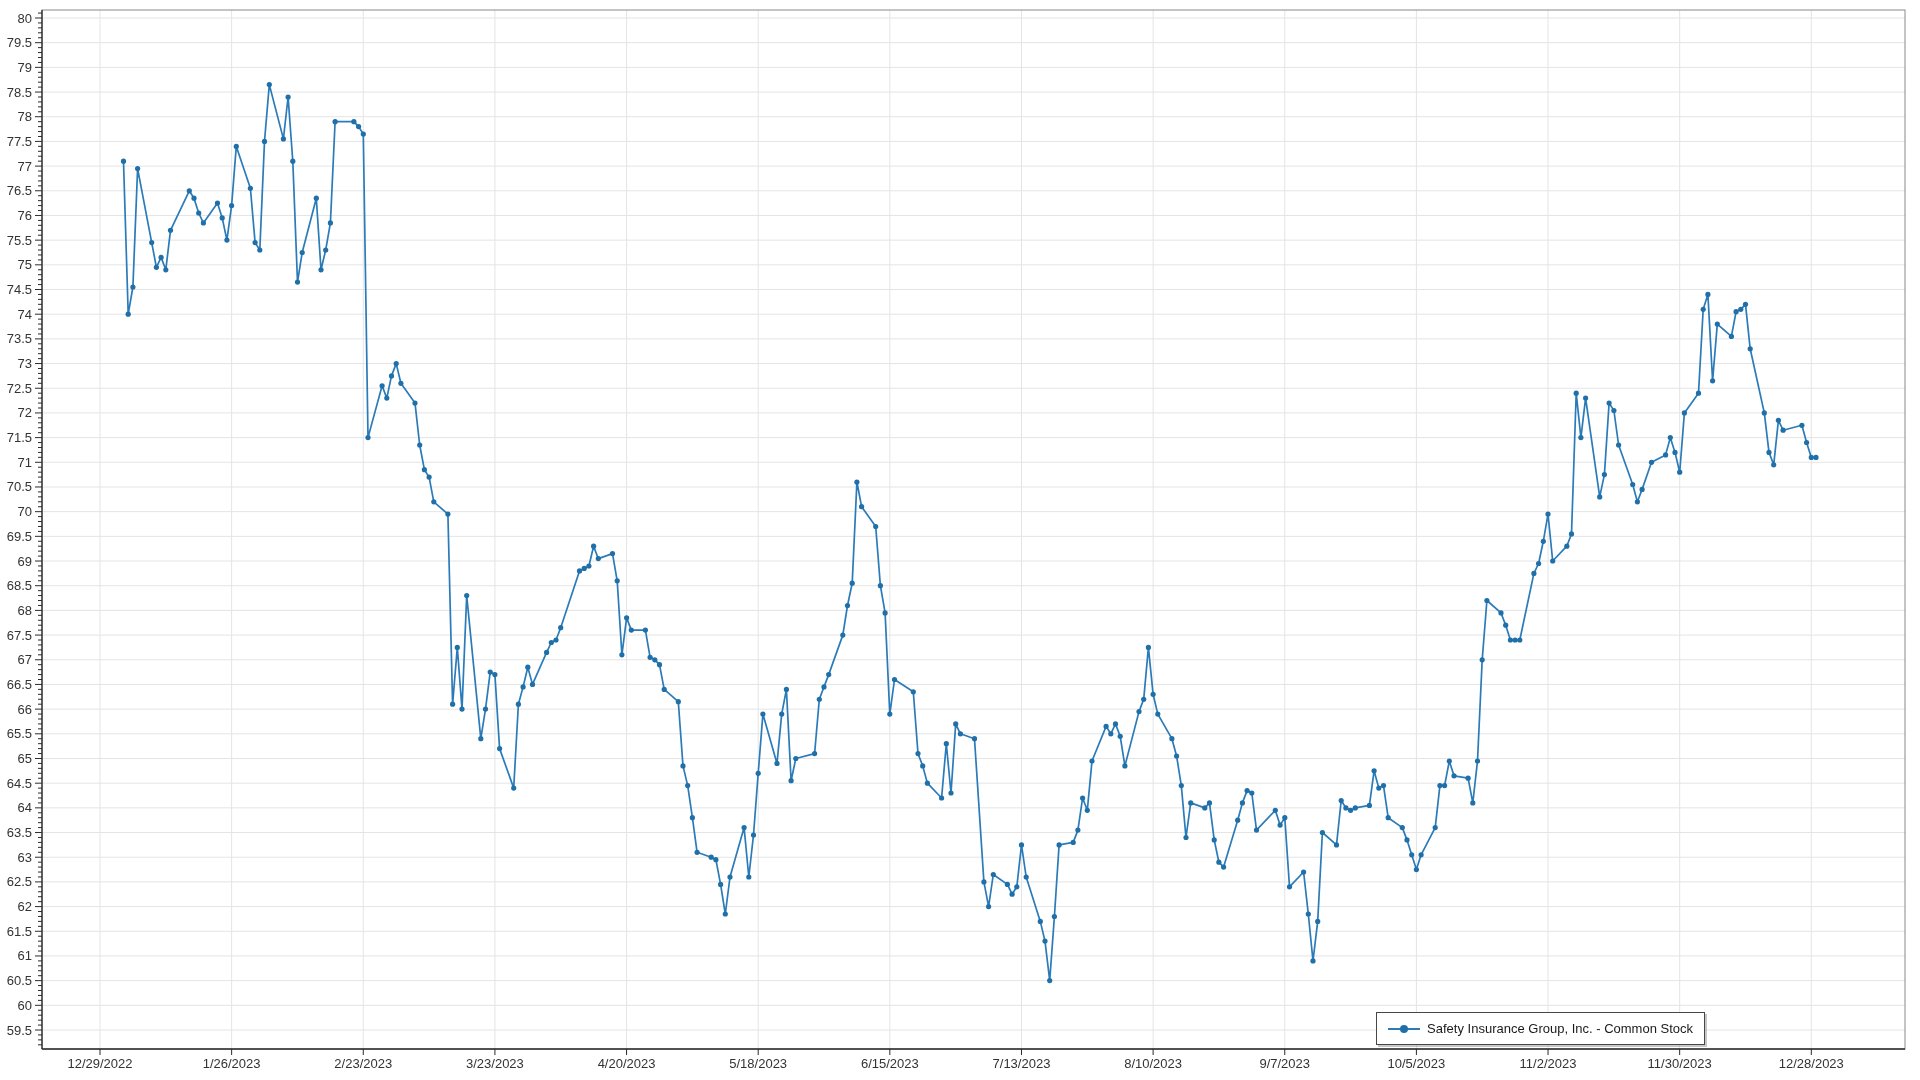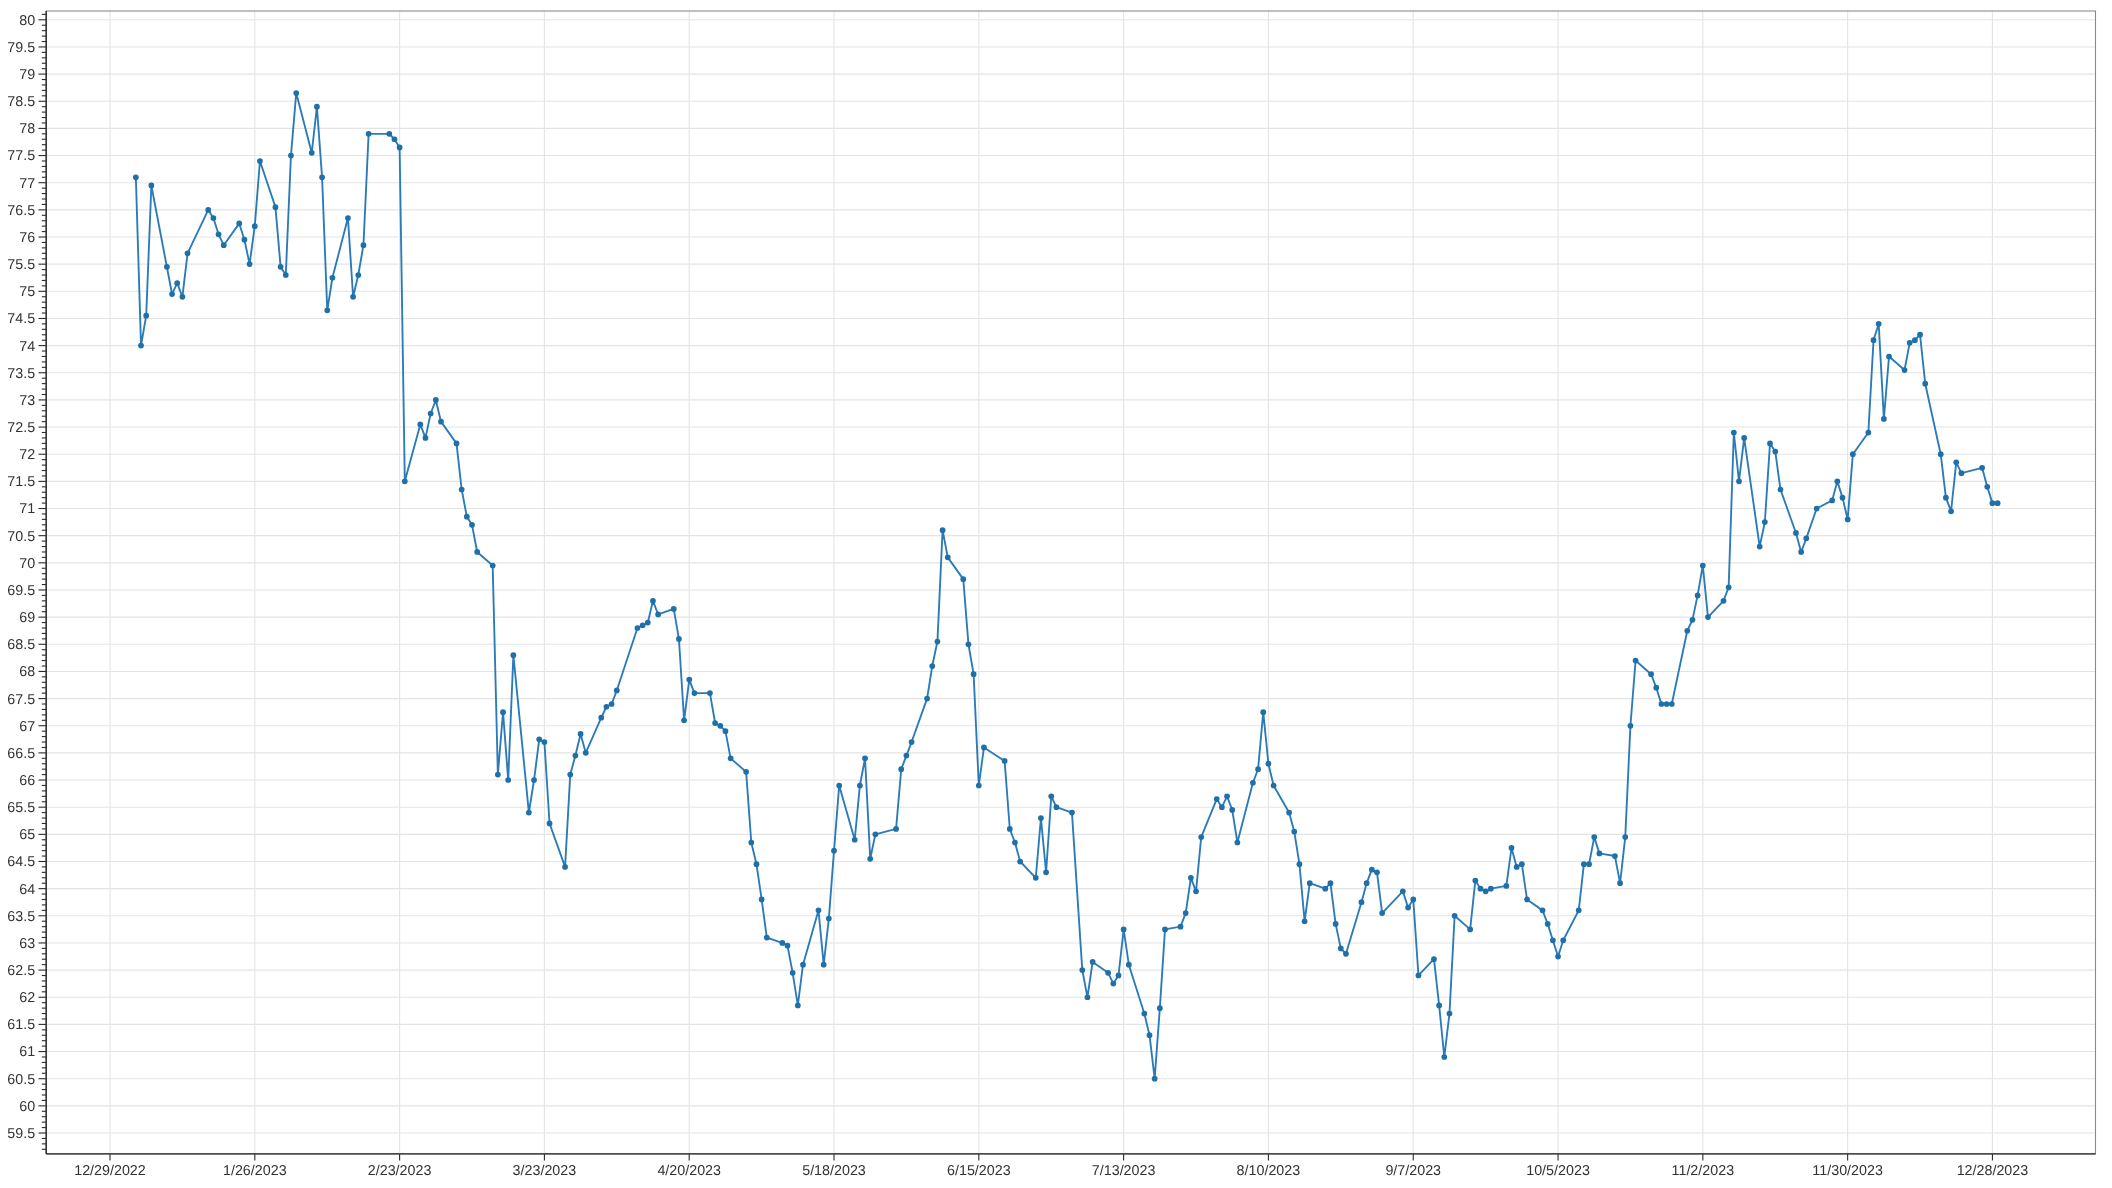--- a/index.html
+++ b/index.html
@@ -625,13 +625,20 @@
         <circle cx="1769.0" cy="452.4" r="2.6" fill="#1f6fa8"></circle>
         <circle cx="1773.7" cy="464.8" r="2.6" fill="#1f6fa8"></circle>
         <circle cx="1778.4" cy="420.3" r="2.6" fill="#1f6fa8"></circle>
         <circle cx="1783.1" cy="430.2" r="2.6" fill="#1f6fa8"></circle>
         <circle cx="1801.9" cy="425.3" r="2.6" fill="#1f6fa8"></circle>
         <circle cx="1806.6" cy="442.5" r="2.6" fill="#1f6fa8"></circle>
         <circle cx="1811.3" cy="457.4" r="2.6" fill="#1f6fa8"></circle>
         <circle cx="1816.0" cy="457.4" r="2.6" fill="#1f6fa8"></circle>
       </g>
     </svg>
+  <div id="legend">
+    <span class="legend-marker">
+      <span class="lm-line"></span>
+        <span class="lm-dot"></span>
+    </span>
+    <span class="legend-text">Safety Insurance Group, Inc. - Common Stock</span>
+  </div>
 </div>
 
 </body></html>

